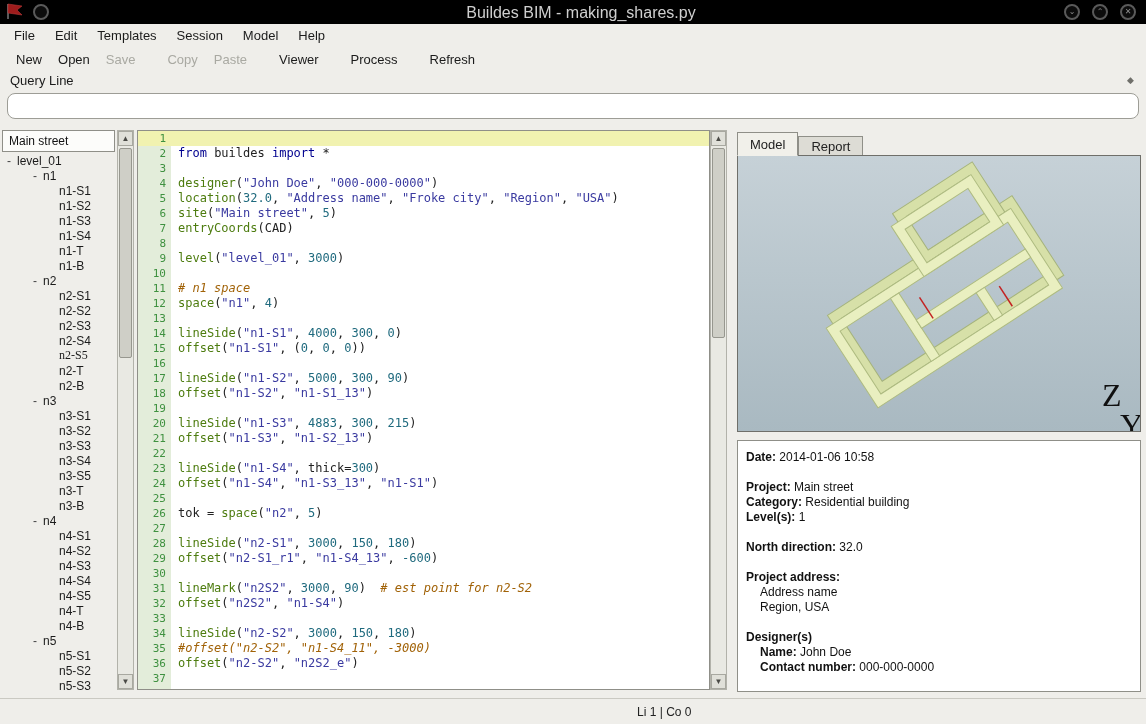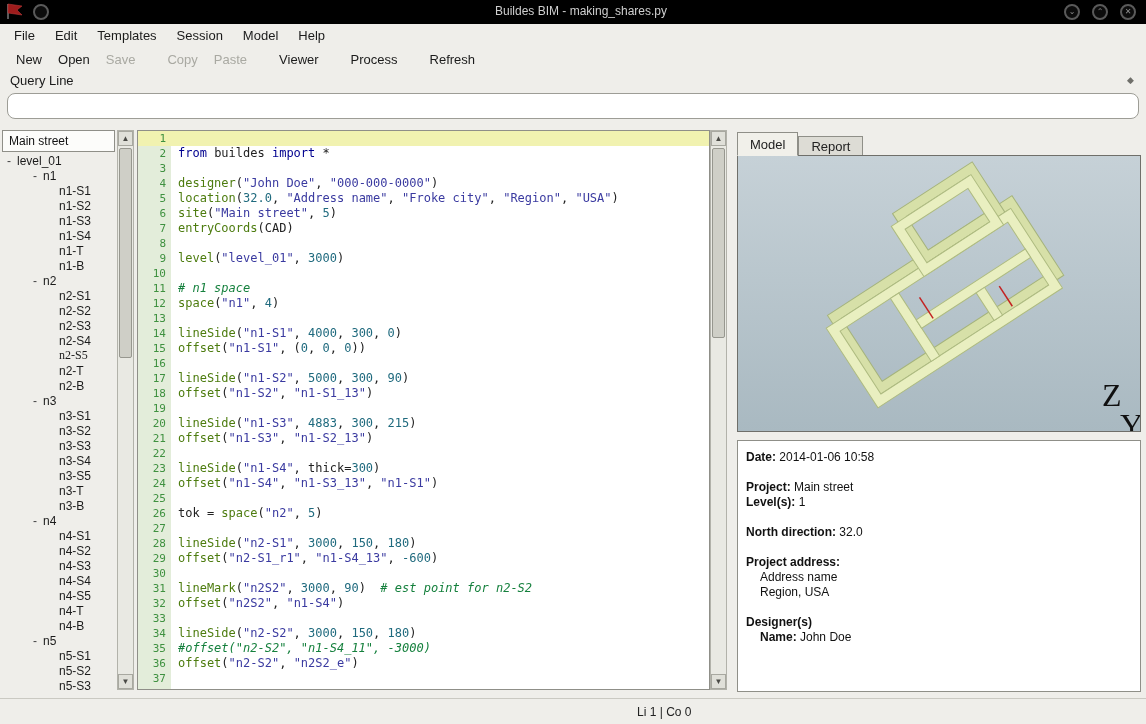--- a/index.html
+++ b/index.html
@@ -1,21 +1,21 @@
 <!DOCTYPE html>
 <html><head>
 <meta charset="utf-8">
 <style>
   *{box-sizing:border-box;margin:0;padding:0}
   html,body{width:1146px;height:724px;overflow:hidden;background:#efeeea;
     font-family:"Liberation Sans",sans-serif;position:relative}
 
   
   .titlebar{position:absolute;left:0;top:0;width:1146px;height:24px;background:#000}
-  .title-text{position:absolute;left:16px;right:0;top:4px;text-align:center;color:#cfcfcf;font-size:12px}
+  .title-text{position:absolute;left:16px;right:0;top:4px;text-align:center;color:#cfcfcf;font-size:16px}
   .tl-icons{position:absolute;left:5px;top:3px;display:flex;gap:8px;align-items:center}
   .tr-icons{position:absolute;right:10px;top:4px;display:flex;gap:12px}
   .wbtn{width:16px;height:16px;border:2px solid #5a5a5a;border-radius:50%;display:flex;
     align-items:center;justify-content:center;color:#8f8f8f;font-size:8px;line-height:1;background:#0c0c0c}
 
   
   .menubar{position:absolute;left:0;top:24px;width:1146px;height:22px;display:flex;align-items:center;padding-left:4px}
   .menu-item{font-size:13px;color:#1b1b1b;padding:2px 10px}
   .toolbar{position:absolute;left:0;top:46px;width:1146px;height:26px;display:flex;align-items:center;padding-left:8px}
   .tool-button{font-size:13px;color:#1b1b1b;padding:3px 8px}
@@ -49,21 +49,21 @@
     text-align:right;padding-right:5px;line-height:15px}
   .lineno.current{background:#f1f2b0}
   .code{flex:1;background:#fff;overflow:hidden}
   .code-line{height:15px;line-height:15px;font-family:"DejaVu Sans Mono",monospace;font-size:12px;
     white-space:pre;padding-left:7px;color:#222}
   .code-line.current{background:#f1f2b0}
   .tk-k{color:#00008f}
   .tk-f{color:#4d7c0f}
   .tk-s{color:#3a3aa0}
   .tk-n{color:#1f6a7e}
-  .tk-c{color:#15803d;font-style:italic}
+  .tk-c{color:#a16207;font-style:italic}
   .tk-p{color:#222}
 
   
   .tabs{position:absolute;left:737px;top:132px;height:24px;display:flex;align-items:flex-end}
   .tab{font-size:13px;padding:2px 12px 0;border:1px solid #8f8f88;background:#dddcd5;color:#222;
     height:20px;margin-top:4px}
   .tab.active{background:#f1f0ea;height:24px;margin-top:0;padding-top:4px;border-bottom:1px solid #f1f0ea;position:relative;z-index:2}
   .viewport{position:absolute;left:737px;top:155px;width:404px;height:277px;border:1px solid #6f6f6a;
     background:linear-gradient(#c6d1d7,#a9b9c1);overflow:hidden}
   .report-box{position:absolute;left:737px;top:440px;width:404px;height:252px;border:1px solid #8f8f88;
@@ -364,28 +364,30 @@
     <text x="364" y="250" font-size="32" font-family="Liberation Serif, serif" fill="#101010">Z</text>
     <text x="382" y="280" font-size="32" font-family="Liberation Serif, serif" fill="#101010">Y</text>
   </svg>
 </div>
 
 <div class="report-box">
   <div>
       <div class="report-line"><b>Date:</b><span> 2014-01-06 10:58</span></div>
       <div class="rspacer"></div>
       <div class="report-line"><b>Project:</b><span> Main street</span></div>
+      <div class="report-line"><b>Category:</b><span> Residential building</span></div>
       <div class="report-line"><b>Level(s):</b><span> 1</span></div>
       <div class="rspacer"></div>
       <div class="report-line"><b>North direction:</b><span> 32.0</span></div>
       <div class="rspacer"></div>
       <div class="report-line"><b>Project address:</b></div>
       <div class="report-line indent"><span>Address name</span></div>
       <div class="report-line indent"><span>Region, USA</span></div>
       <div class="rspacer"></div>
       <div class="report-line"><b>Designer(s)</b></div>
       <div class="report-line indent"><b>Name:</b><span> John Doe</span></div>
+      <div class="report-line indent"><b>Contact number:</b><span> 000-000-0000</span></div>
     </div>
 </div>
 
 <div class="statusbar">
   <span class="status-text">Li 1 | Co 0</span>
 </div>
 
 </body></html>

